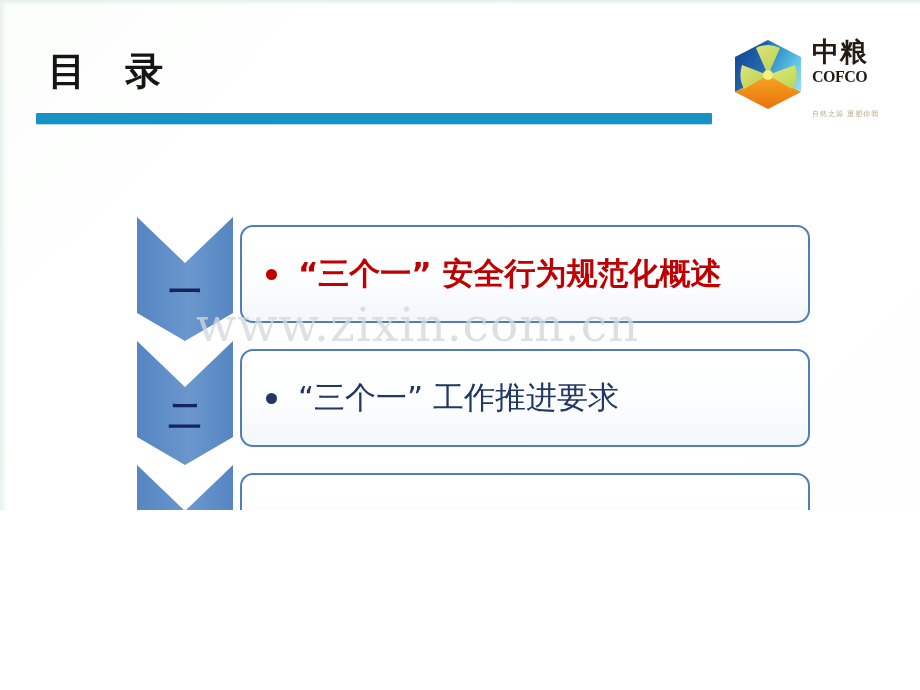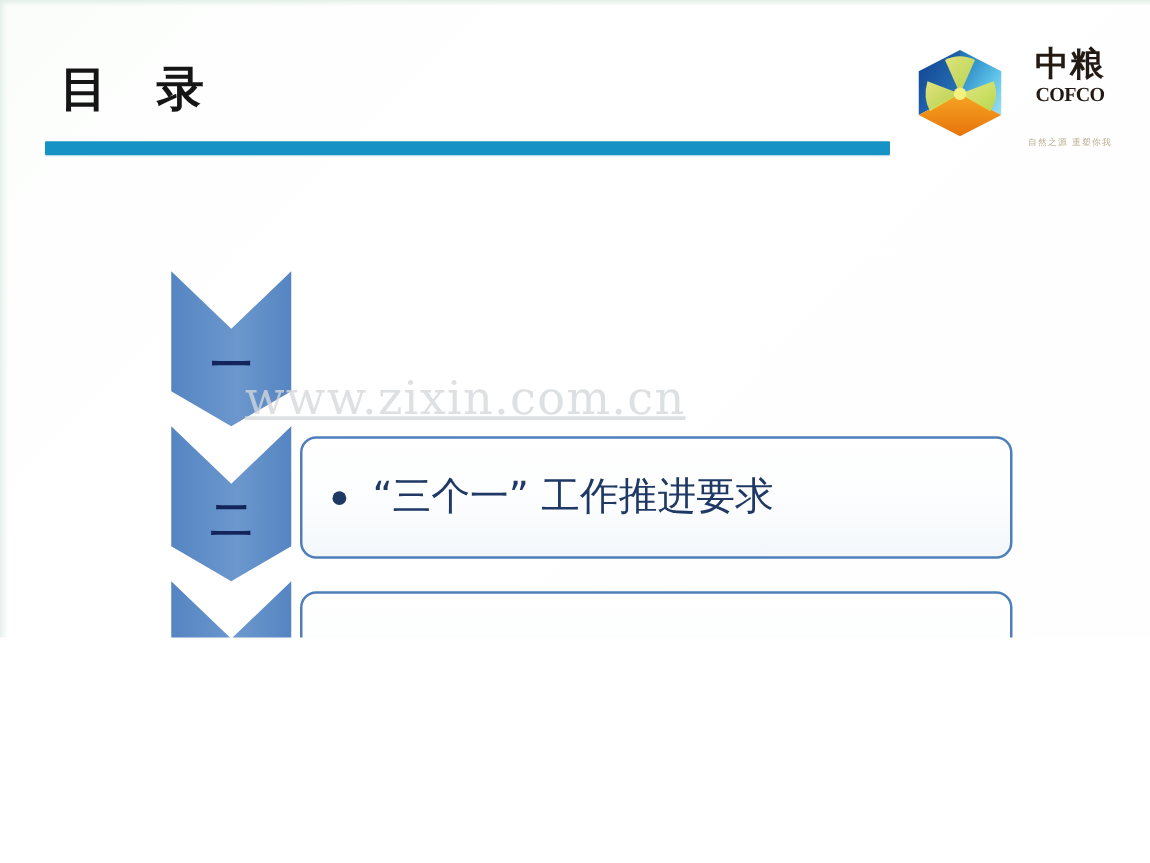--- a/index.html
+++ b/index.html
@@ -60,21 +60,20 @@
     box-shadow: 0 1px 0 0 rgba(120,190,220,.55);
   }
 
   
   .logo {
     position: absolute;
     left: 726px;
     top: 28px;
     width: 172px;
     height: 92px;
-    text-align: center;
   }
   .logo-cube {
     position: absolute;
     left: 0;
     top: 4px;
     width: 84px;
     height: 84px;
   }
   .logo-wordmark {
     position: absolute;
@@ -106,29 +105,28 @@
     letter-spacing: 1px;
     white-space: nowrap;
     filter: blur(.4px);
   }
 
   
   .watermark {
     position: absolute;
     left: 196px;
     top: 297px;
-    font-size: 37px;
+    font-size: 47px;
     color: #d5d8db;
     opacity: .78;
     letter-spacing: 1px;
     font-family: "DejaVu Serif", "Liberation Serif", serif;
     white-space: nowrap;
     pointer-events: none;
     z-index: 6;
-    text-decoration: underline;
   }
 
   
   .agenda {
     position: absolute;
     left: 0;
     top: 0;
     width: 920px;
     height: 690px;
   }
@@ -263,20 +261,24 @@
             <linearGradient id="cv1" x1="0" y1="0" x2="1" y2="0">
               <stop offset="0%" stop-color="#5585c2"></stop>
               <stop offset="55%" stop-color="#6b97cd"></stop>
               <stop offset="100%" stop-color="#5585c2"></stop>
             </linearGradient>
           </defs>
           <path d="M4 2 L52 48 L100 2 L100 98 L52 126 L4 98 Z" fill="url(#cv1)"></path>
         </svg>
       </div>
       <div class="chevron-numeral">一</div>
+      <div class="agenda-box">
+        <span class="agenda-bullet"></span>
+        <span class="agenda-text">“三个一” 安全行为规范化概述</span>
+      </div>
     </div>
 
     <div class="agenda-row row-2" style="top:339px;">
       <div class="chevron">
         <svg width="104" height="128" viewBox="0 0 104 128">
           <defs>
             <linearGradient id="cv2" x1="0" y1="0" x2="1" y2="0">
               <stop offset="0%" stop-color="#5585c2"></stop>
               <stop offset="55%" stop-color="#6b97cd"></stop>
               <stop offset="100%" stop-color="#5585c2"></stop>

